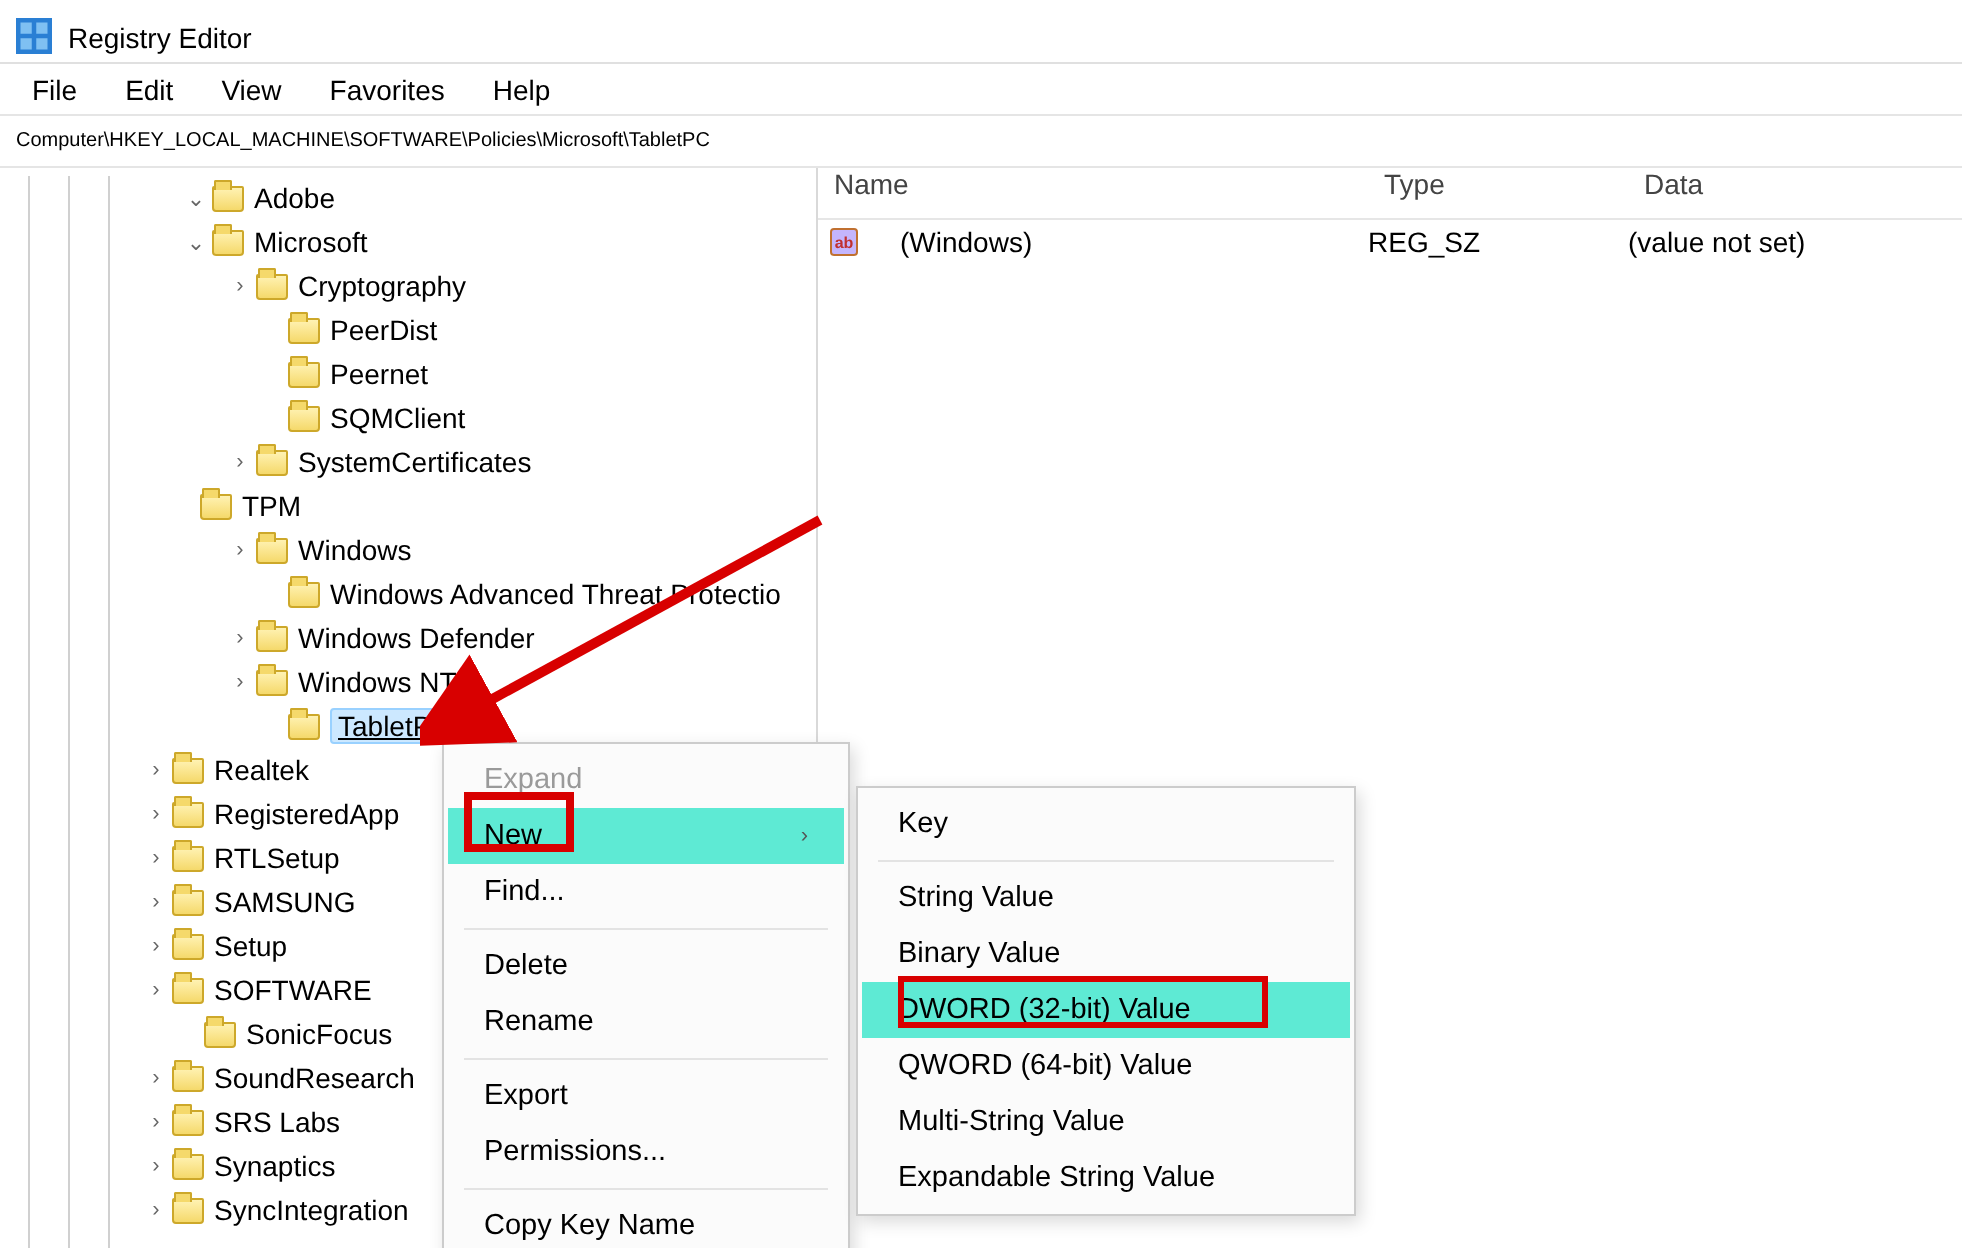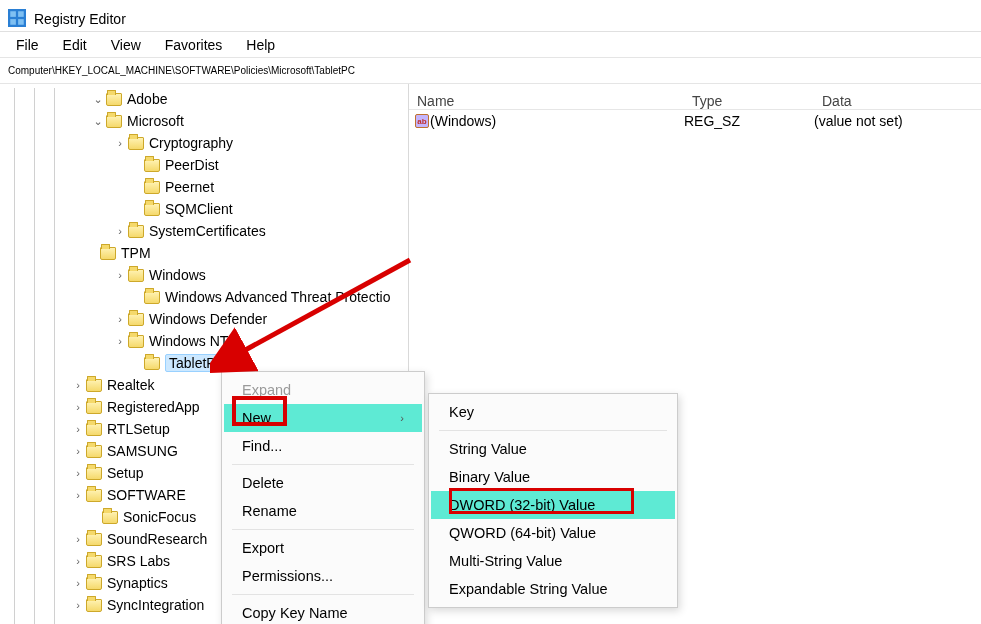--- a/index.html
+++ b/index.html
@@ -90,61 +90,62 @@
     background: #f5d96b;
     border: 1px solid #cda82a;
     border-bottom: none;
     border-radius: 1px 1px 0 0;
   }
   .tree-item.selected .label {
     background: #cce8ff;
     border: 1px solid #99d1ff;
     padding: 0 3px;
     border-radius: 2px;
+    text-decoration: underline;
   }
   .tree-guides {
     position: absolute;
     left: 0; top: 4px;
     pointer-events: none;
   }
   .tree-guides div {
     position: absolute;
     border-left: 1px solid #d0d0d0;
     height: 2000px;
   }
   .list {
     flex: 1;
     position: relative;
   }
   .list-header {
     display: flex;
     border-bottom: 1px solid #e6e6e6;
     height: 26px;
-    align-items: flex-end;
+    align-items: flex-start;
     color: #444;
   }
   .list-header div {
     padding: 0 8px;
     cursor: default;
   }
   .col-name { width: 275px; }
   .col-type { width: 130px; }
   .col-data { flex: 1; }
   .list-row {
     display: flex;
     height: 22px;
     align-items: center;
   }
   .list-row .col-name { display: flex; align-items: center; padding-left: 6px; }
   .val-icon {
     width: 14px; height: 14px;
     background: #c4b5fd;
     border: 1px solid #c07030;
     border-radius: 2px;
-    margin-right: 1px;
+    margin-right: 21px;
     display: flex;
     align-items: center;
     justify-content: center;
     font-size: 8px;
     font-weight: bold;
     color: #c03030;
     flex-shrink: 0;
   }
   
   .ctx-menu {

